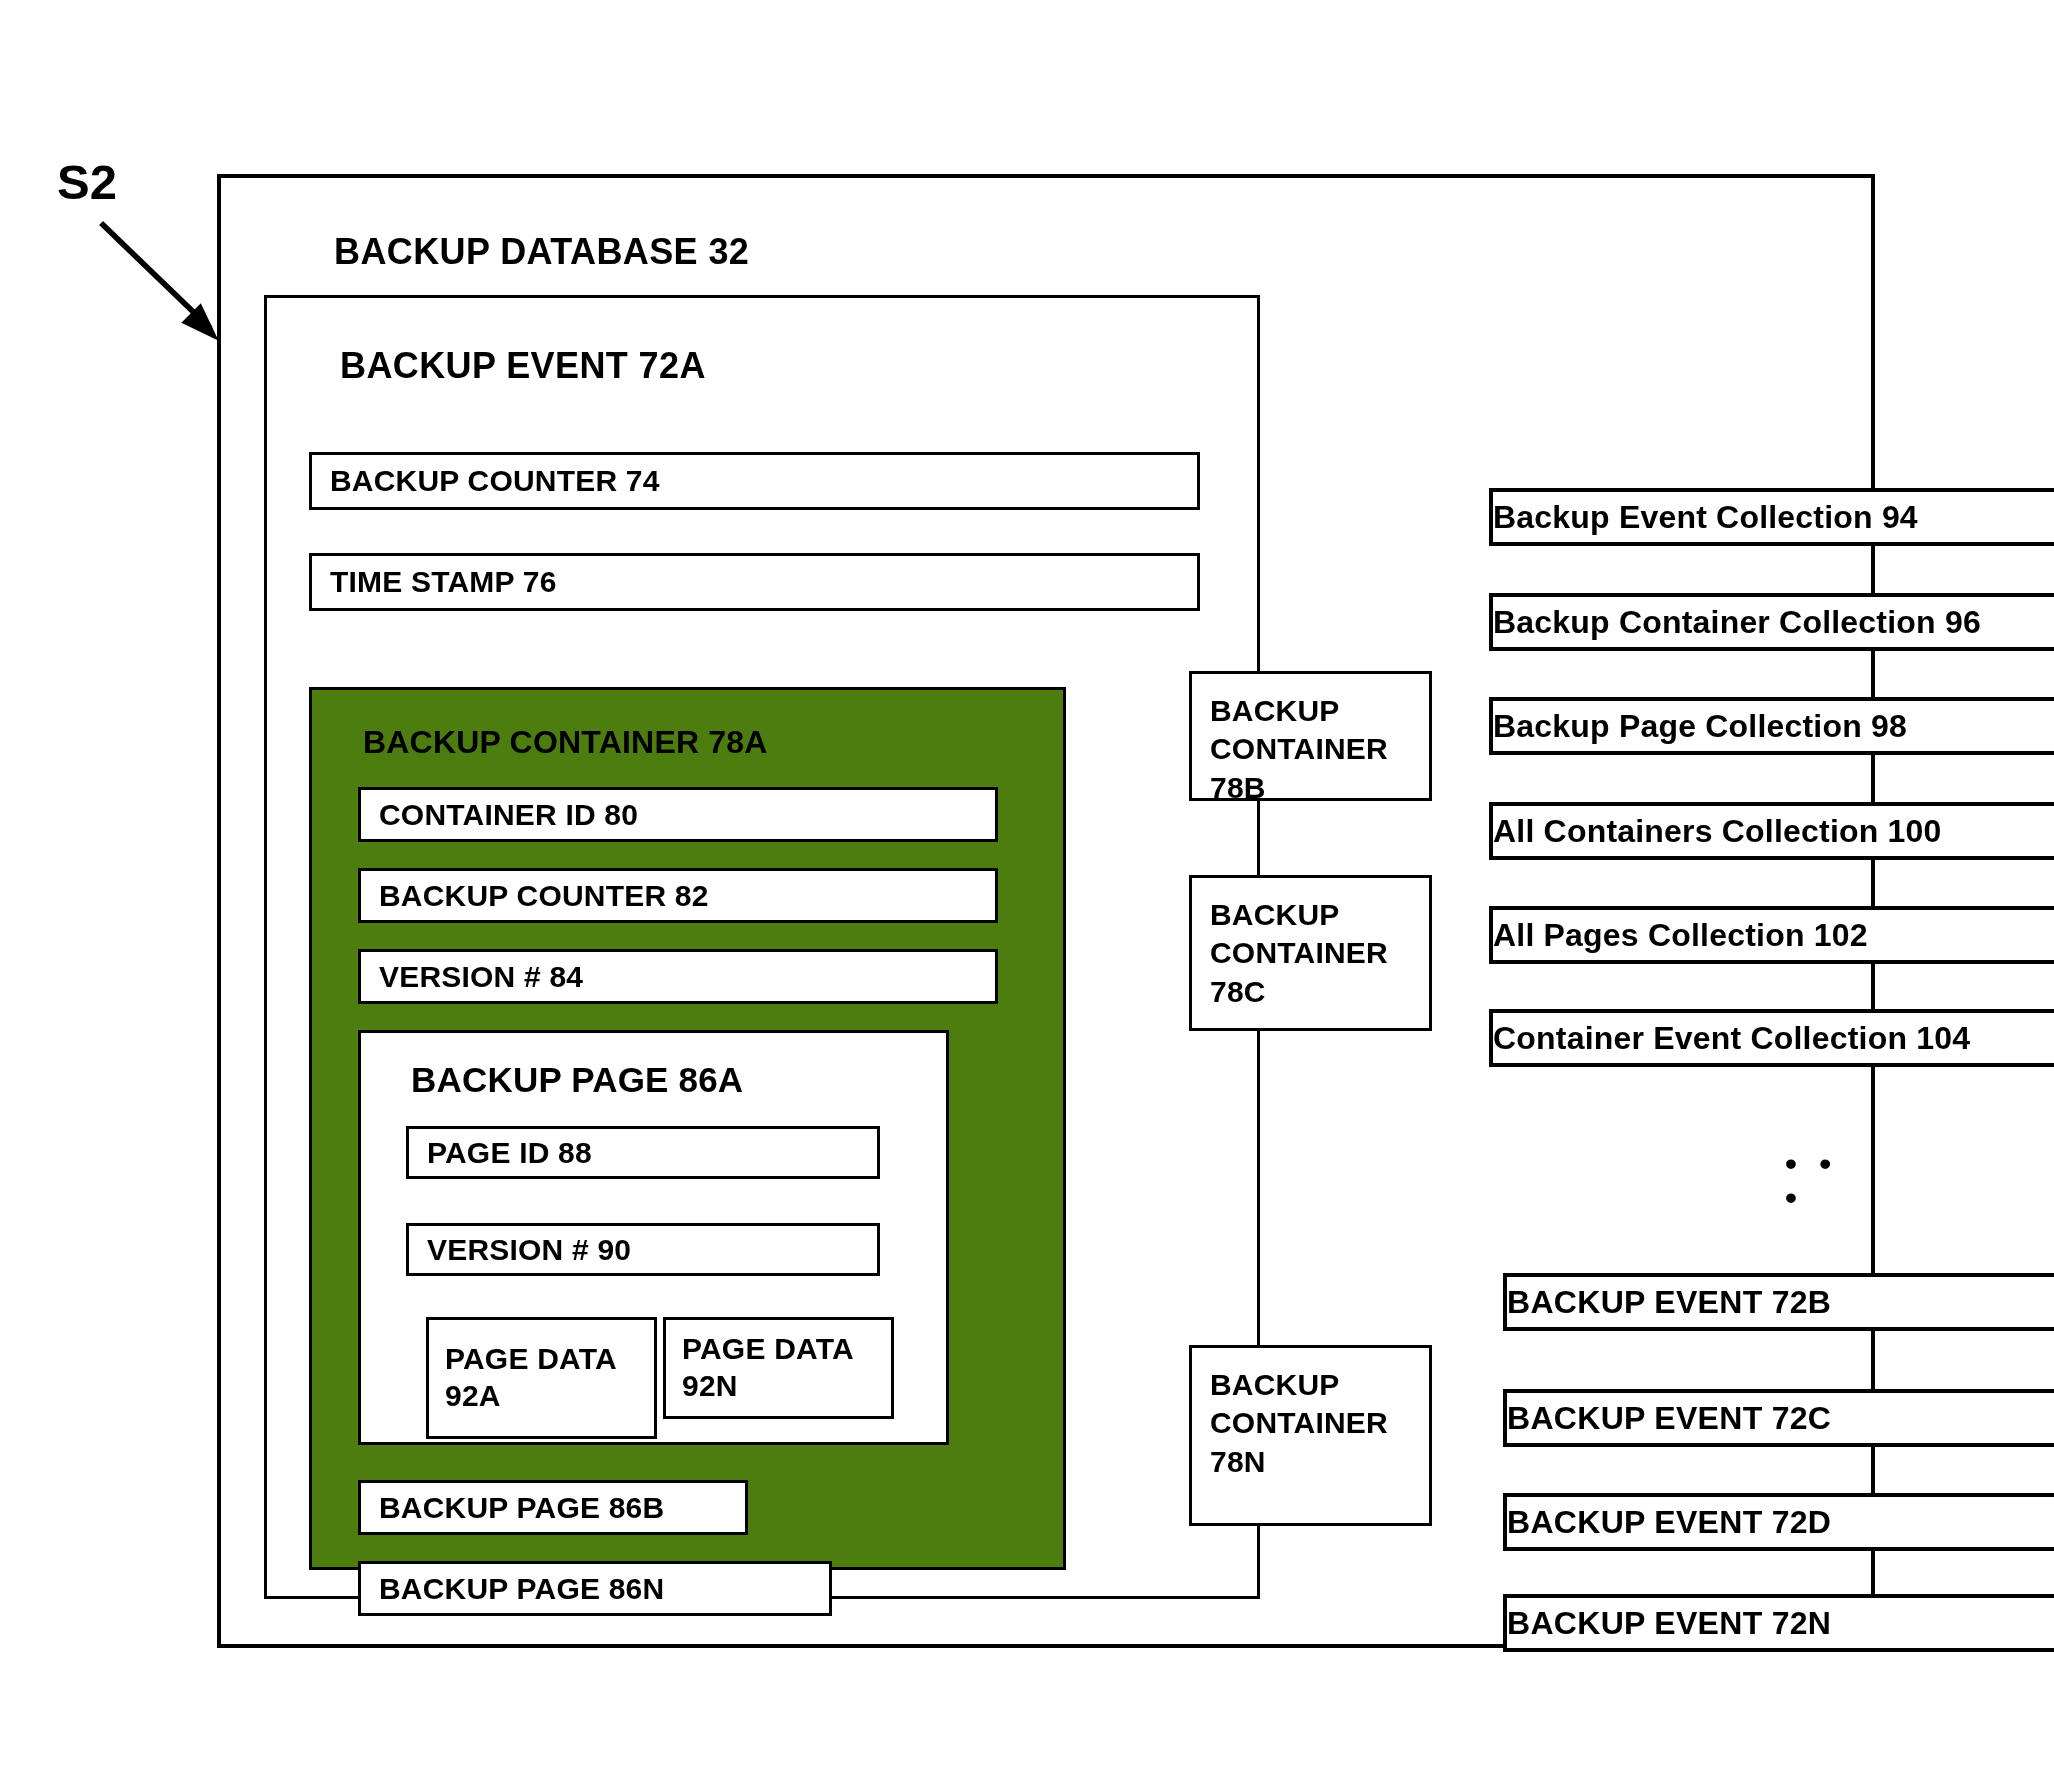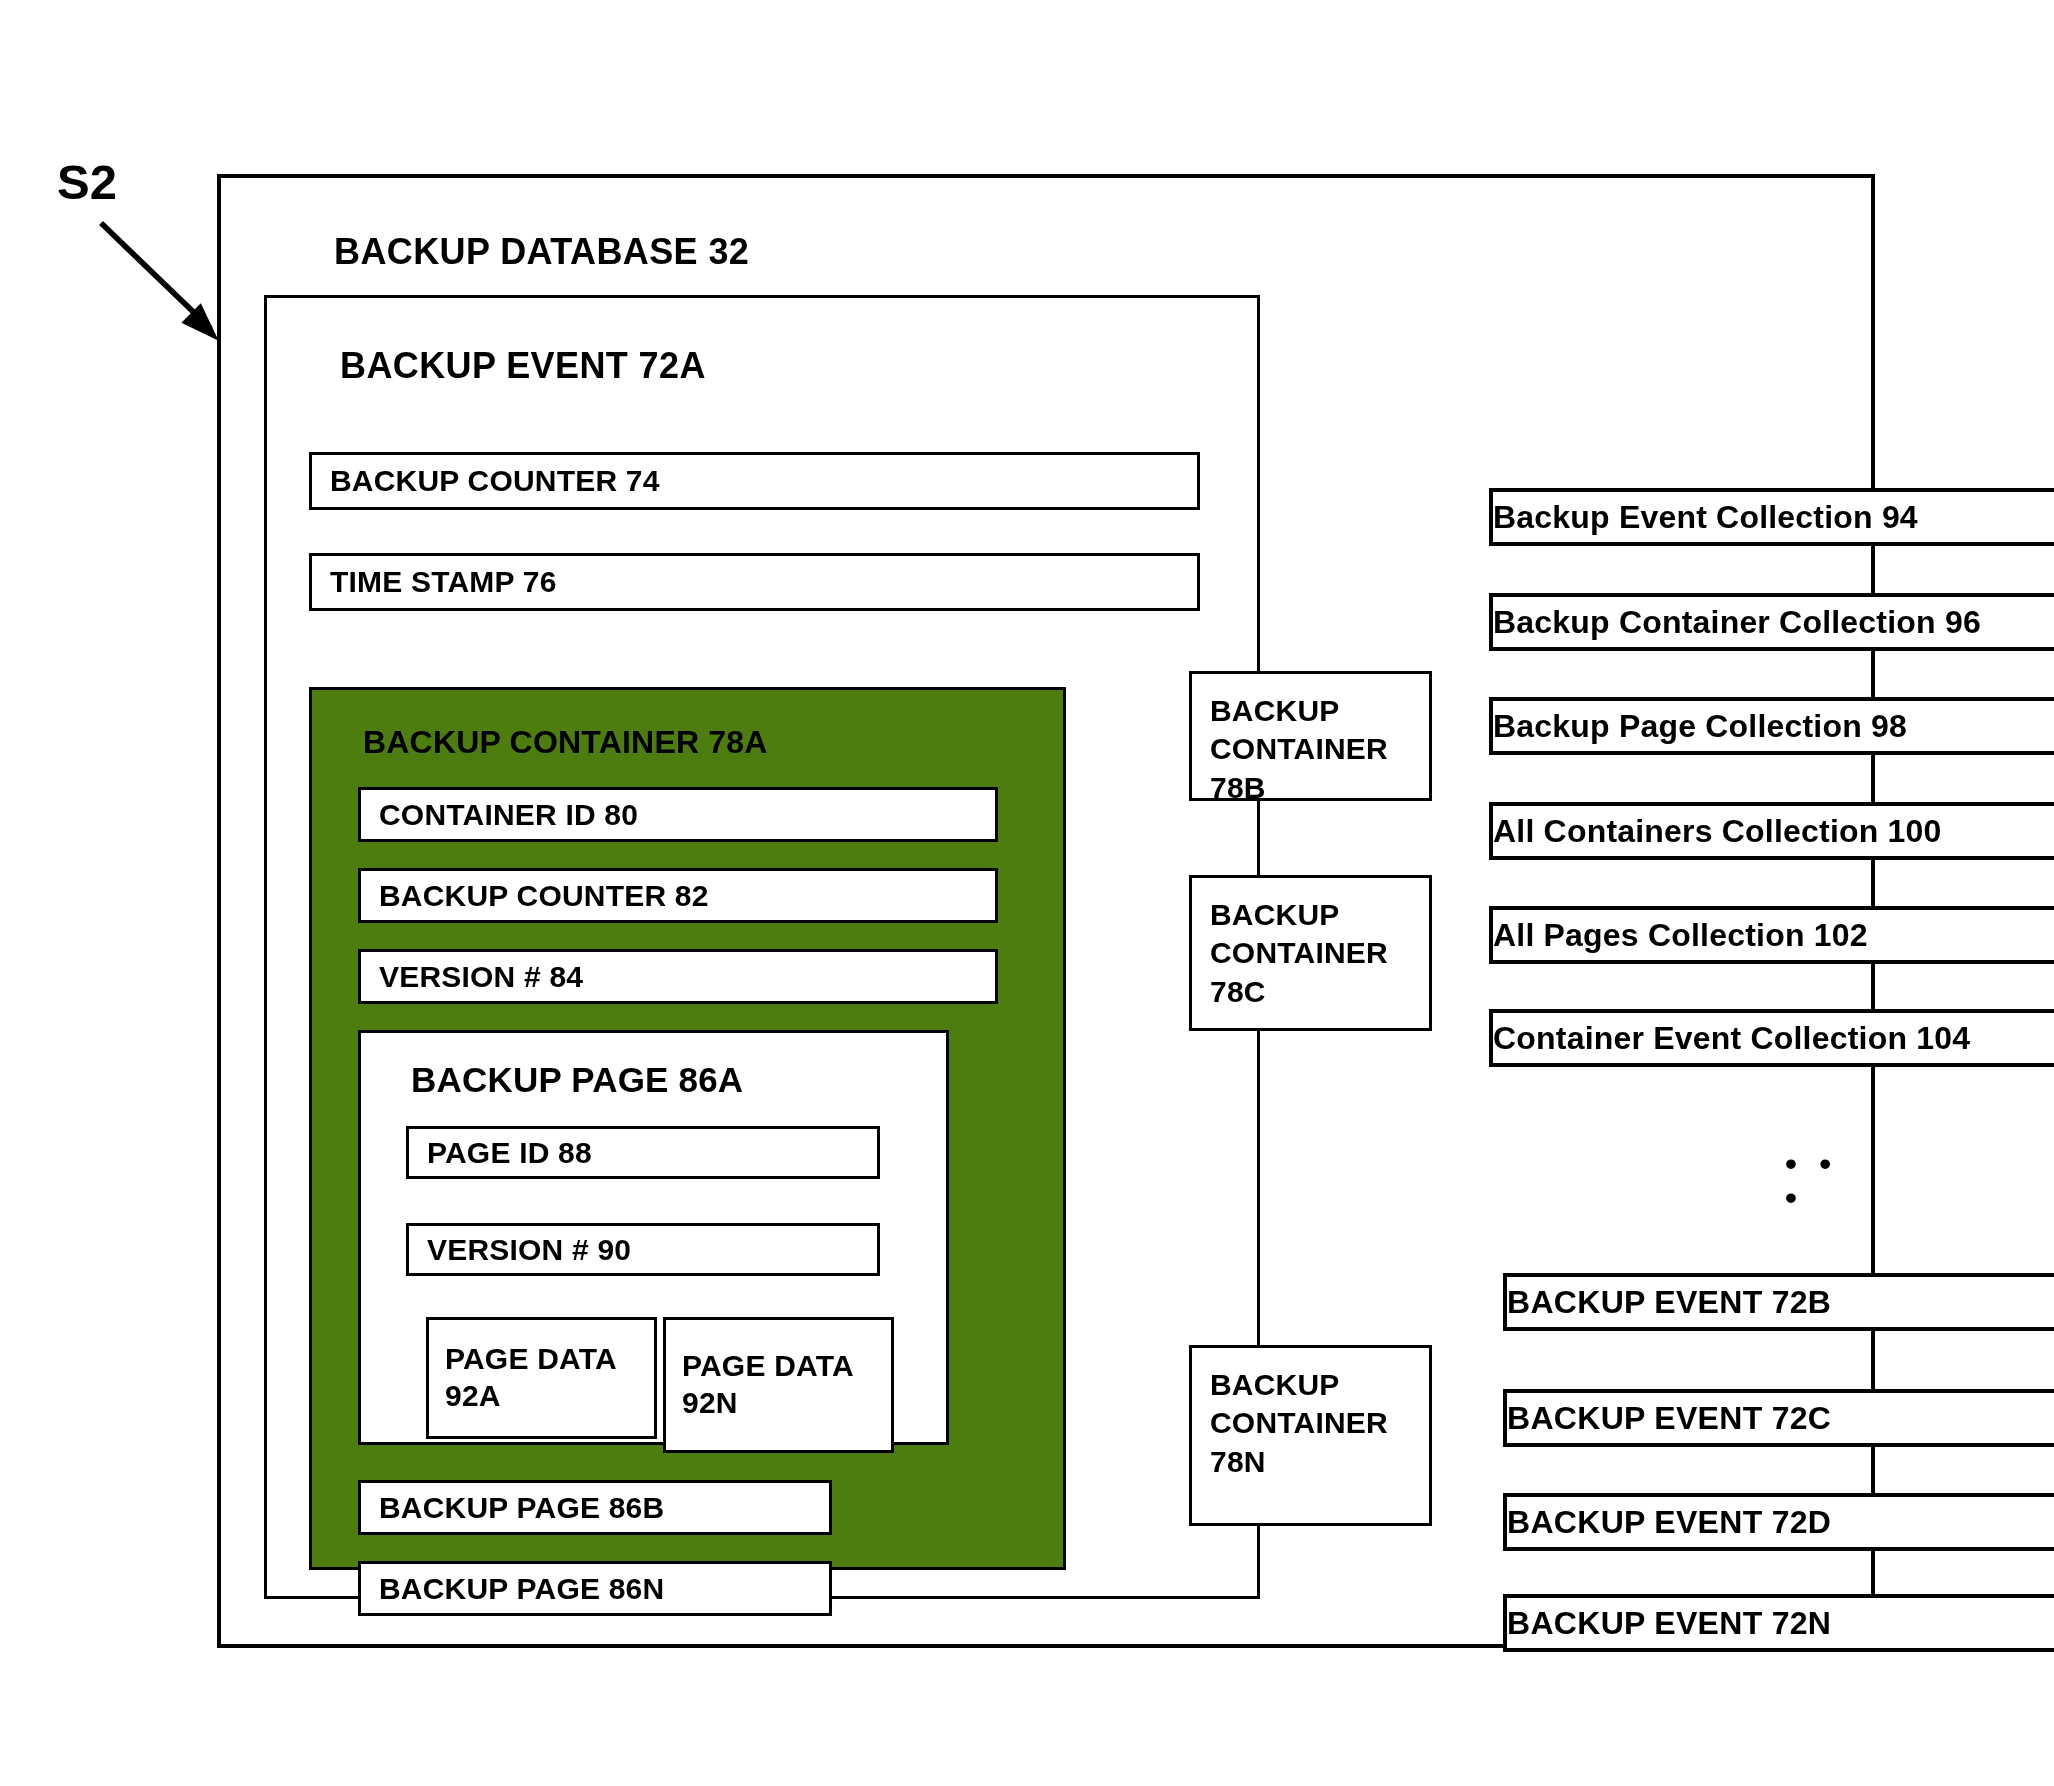--- a/index.html
+++ b/index.html
@@ -155,24 +155,24 @@
     align-items: center;
   }
   .datacell > span {
     font-size: 30px;
     font-weight: bold;
     line-height: 1.22;
     padding-left: 16px;
     letter-spacing: 0.2px;
   }
   #cell-92a { left: 45px;  top: 284px; width: 231px; height: 122px; margin-left: 20px; }
-  #cell-92n { left: 302px; top: 284px; width: 231px; height: 136px; }
-
-  
-  #bar-86b { left: 46px; top: 790px;  width: 474px; height: 55px; }
+  #cell-92n { left: 302px; top: 284px; width: 231px; height: 102px; }
+
+  
+  #bar-86b { left: 46px; top: 790px;  width: 390px; height: 55px; }
   #bar-86n { left: 46px; top: 871px; width: 474px; height: 55px; }
 
   
   .contbox {
     position: absolute;
     border: 3.2px solid #000;
     box-sizing: border-box;
     background: #fff;
     display: flex;
     align-items: flex-start;

